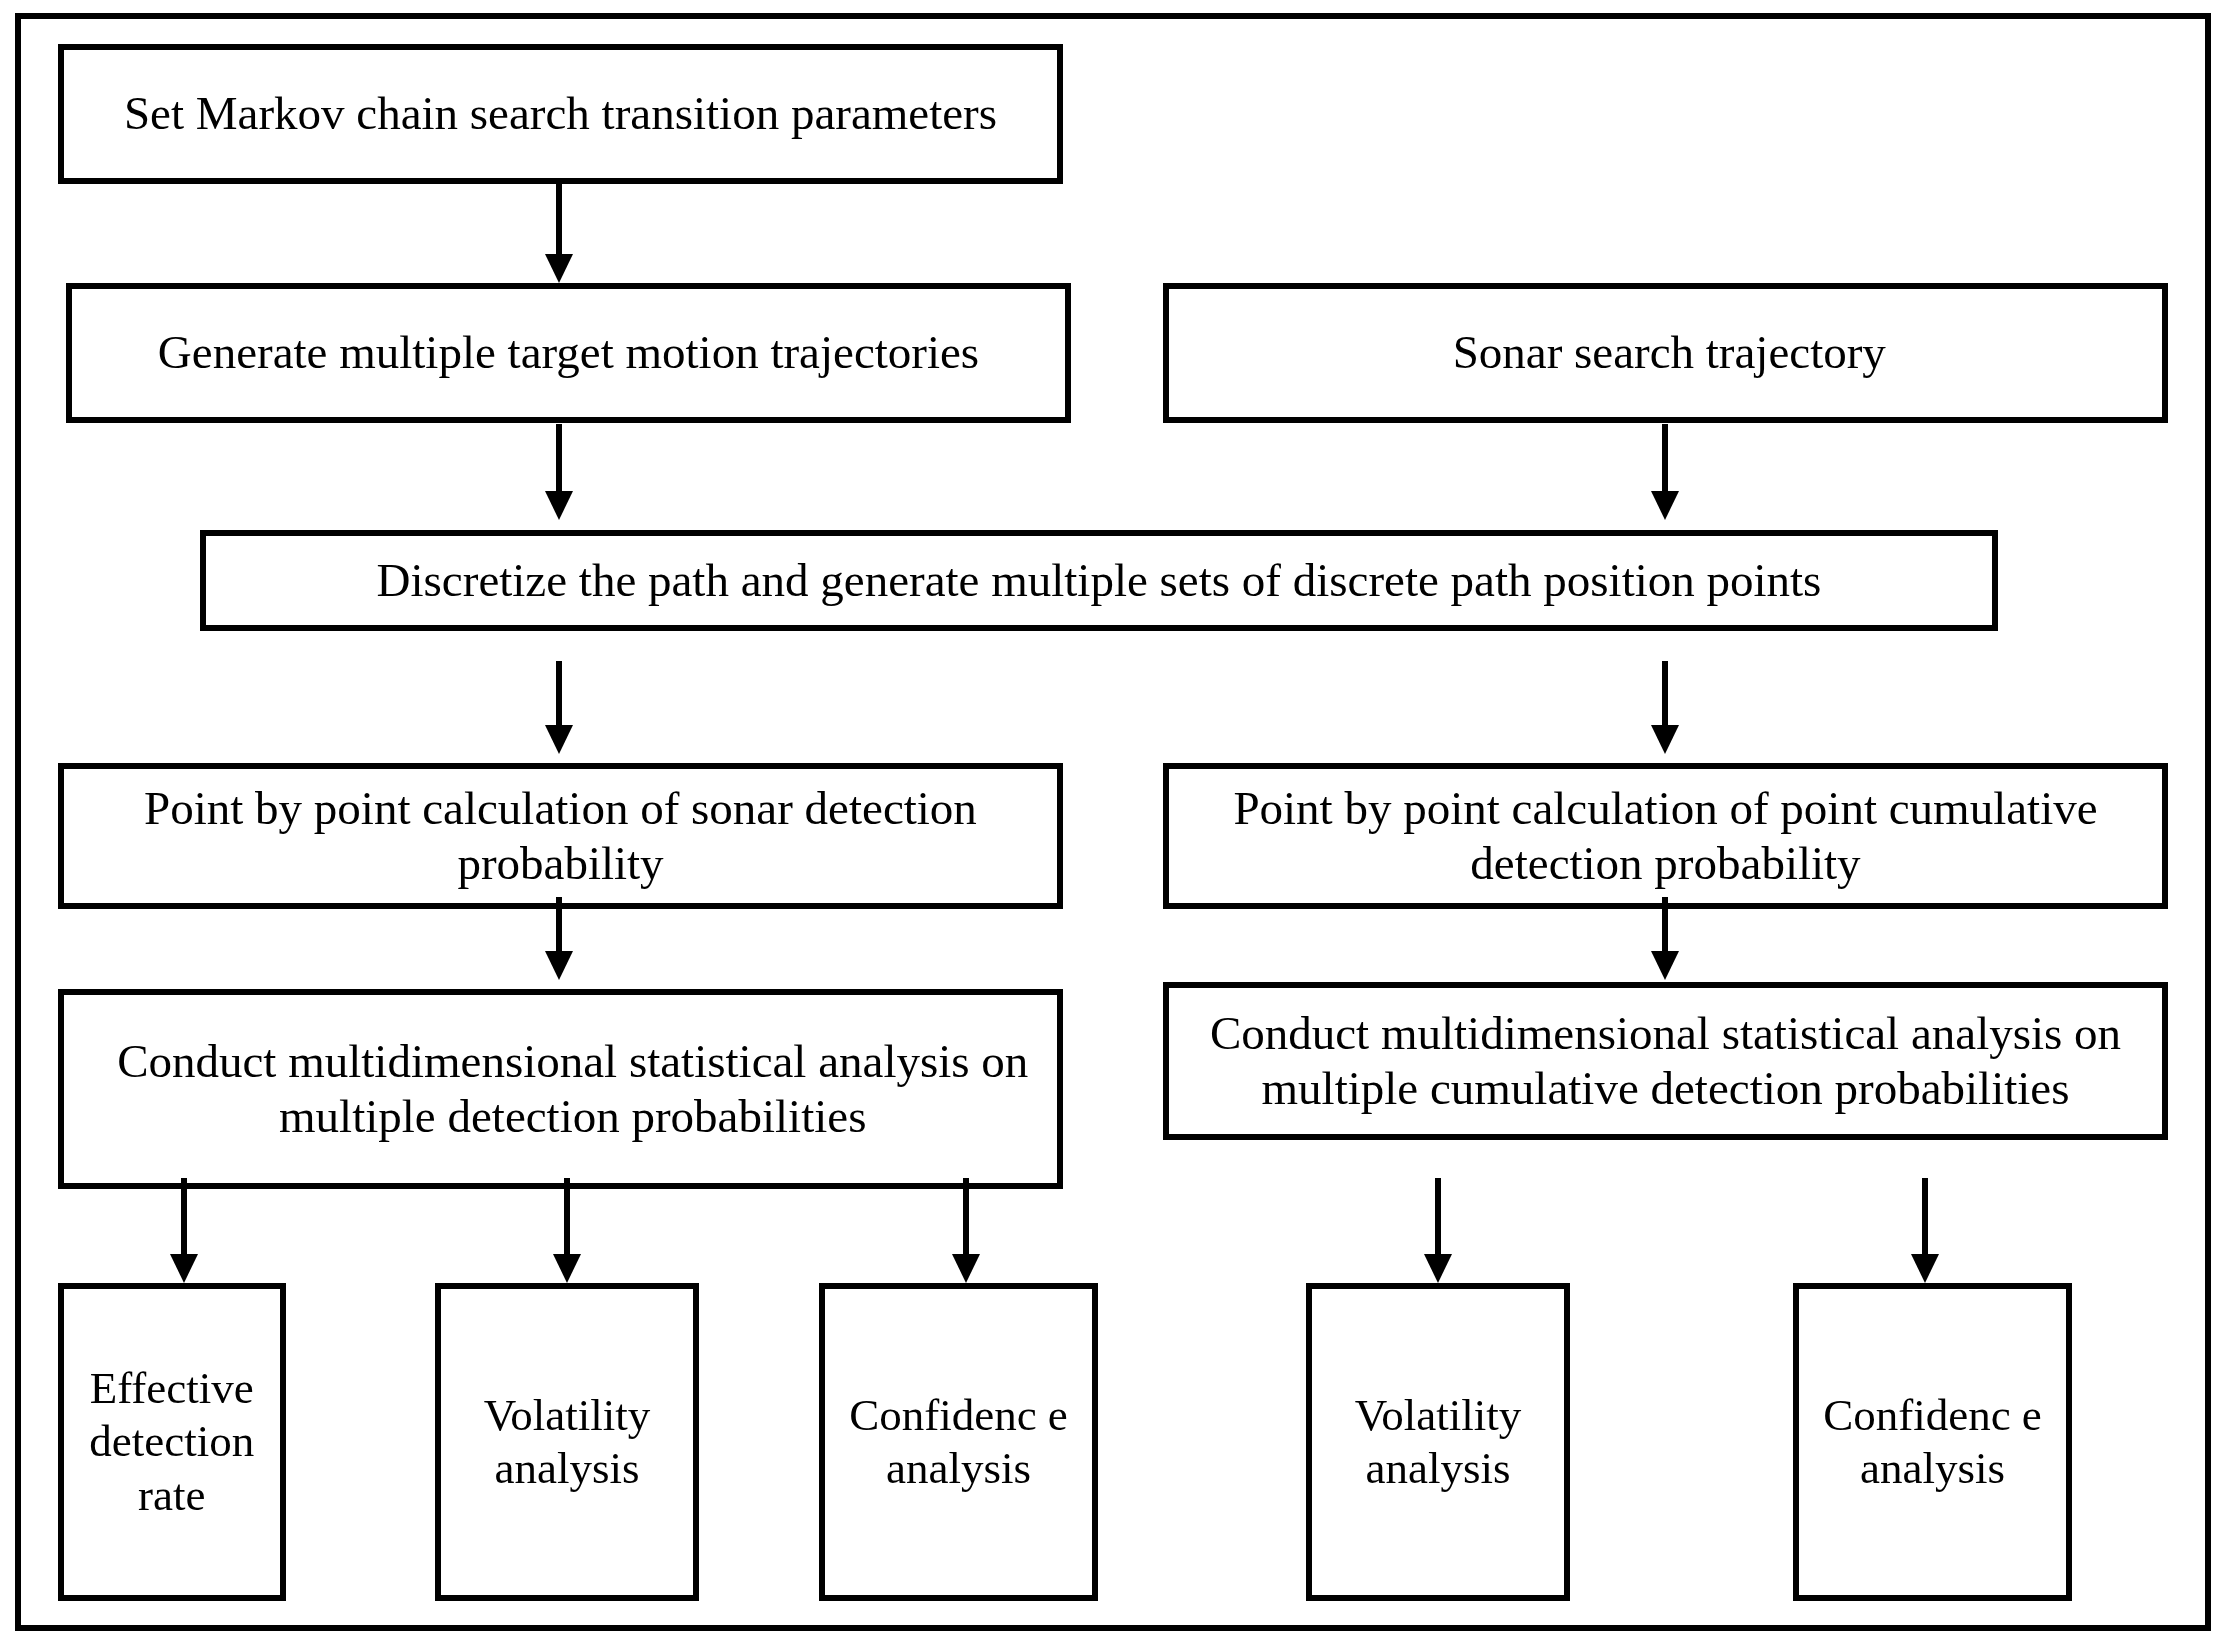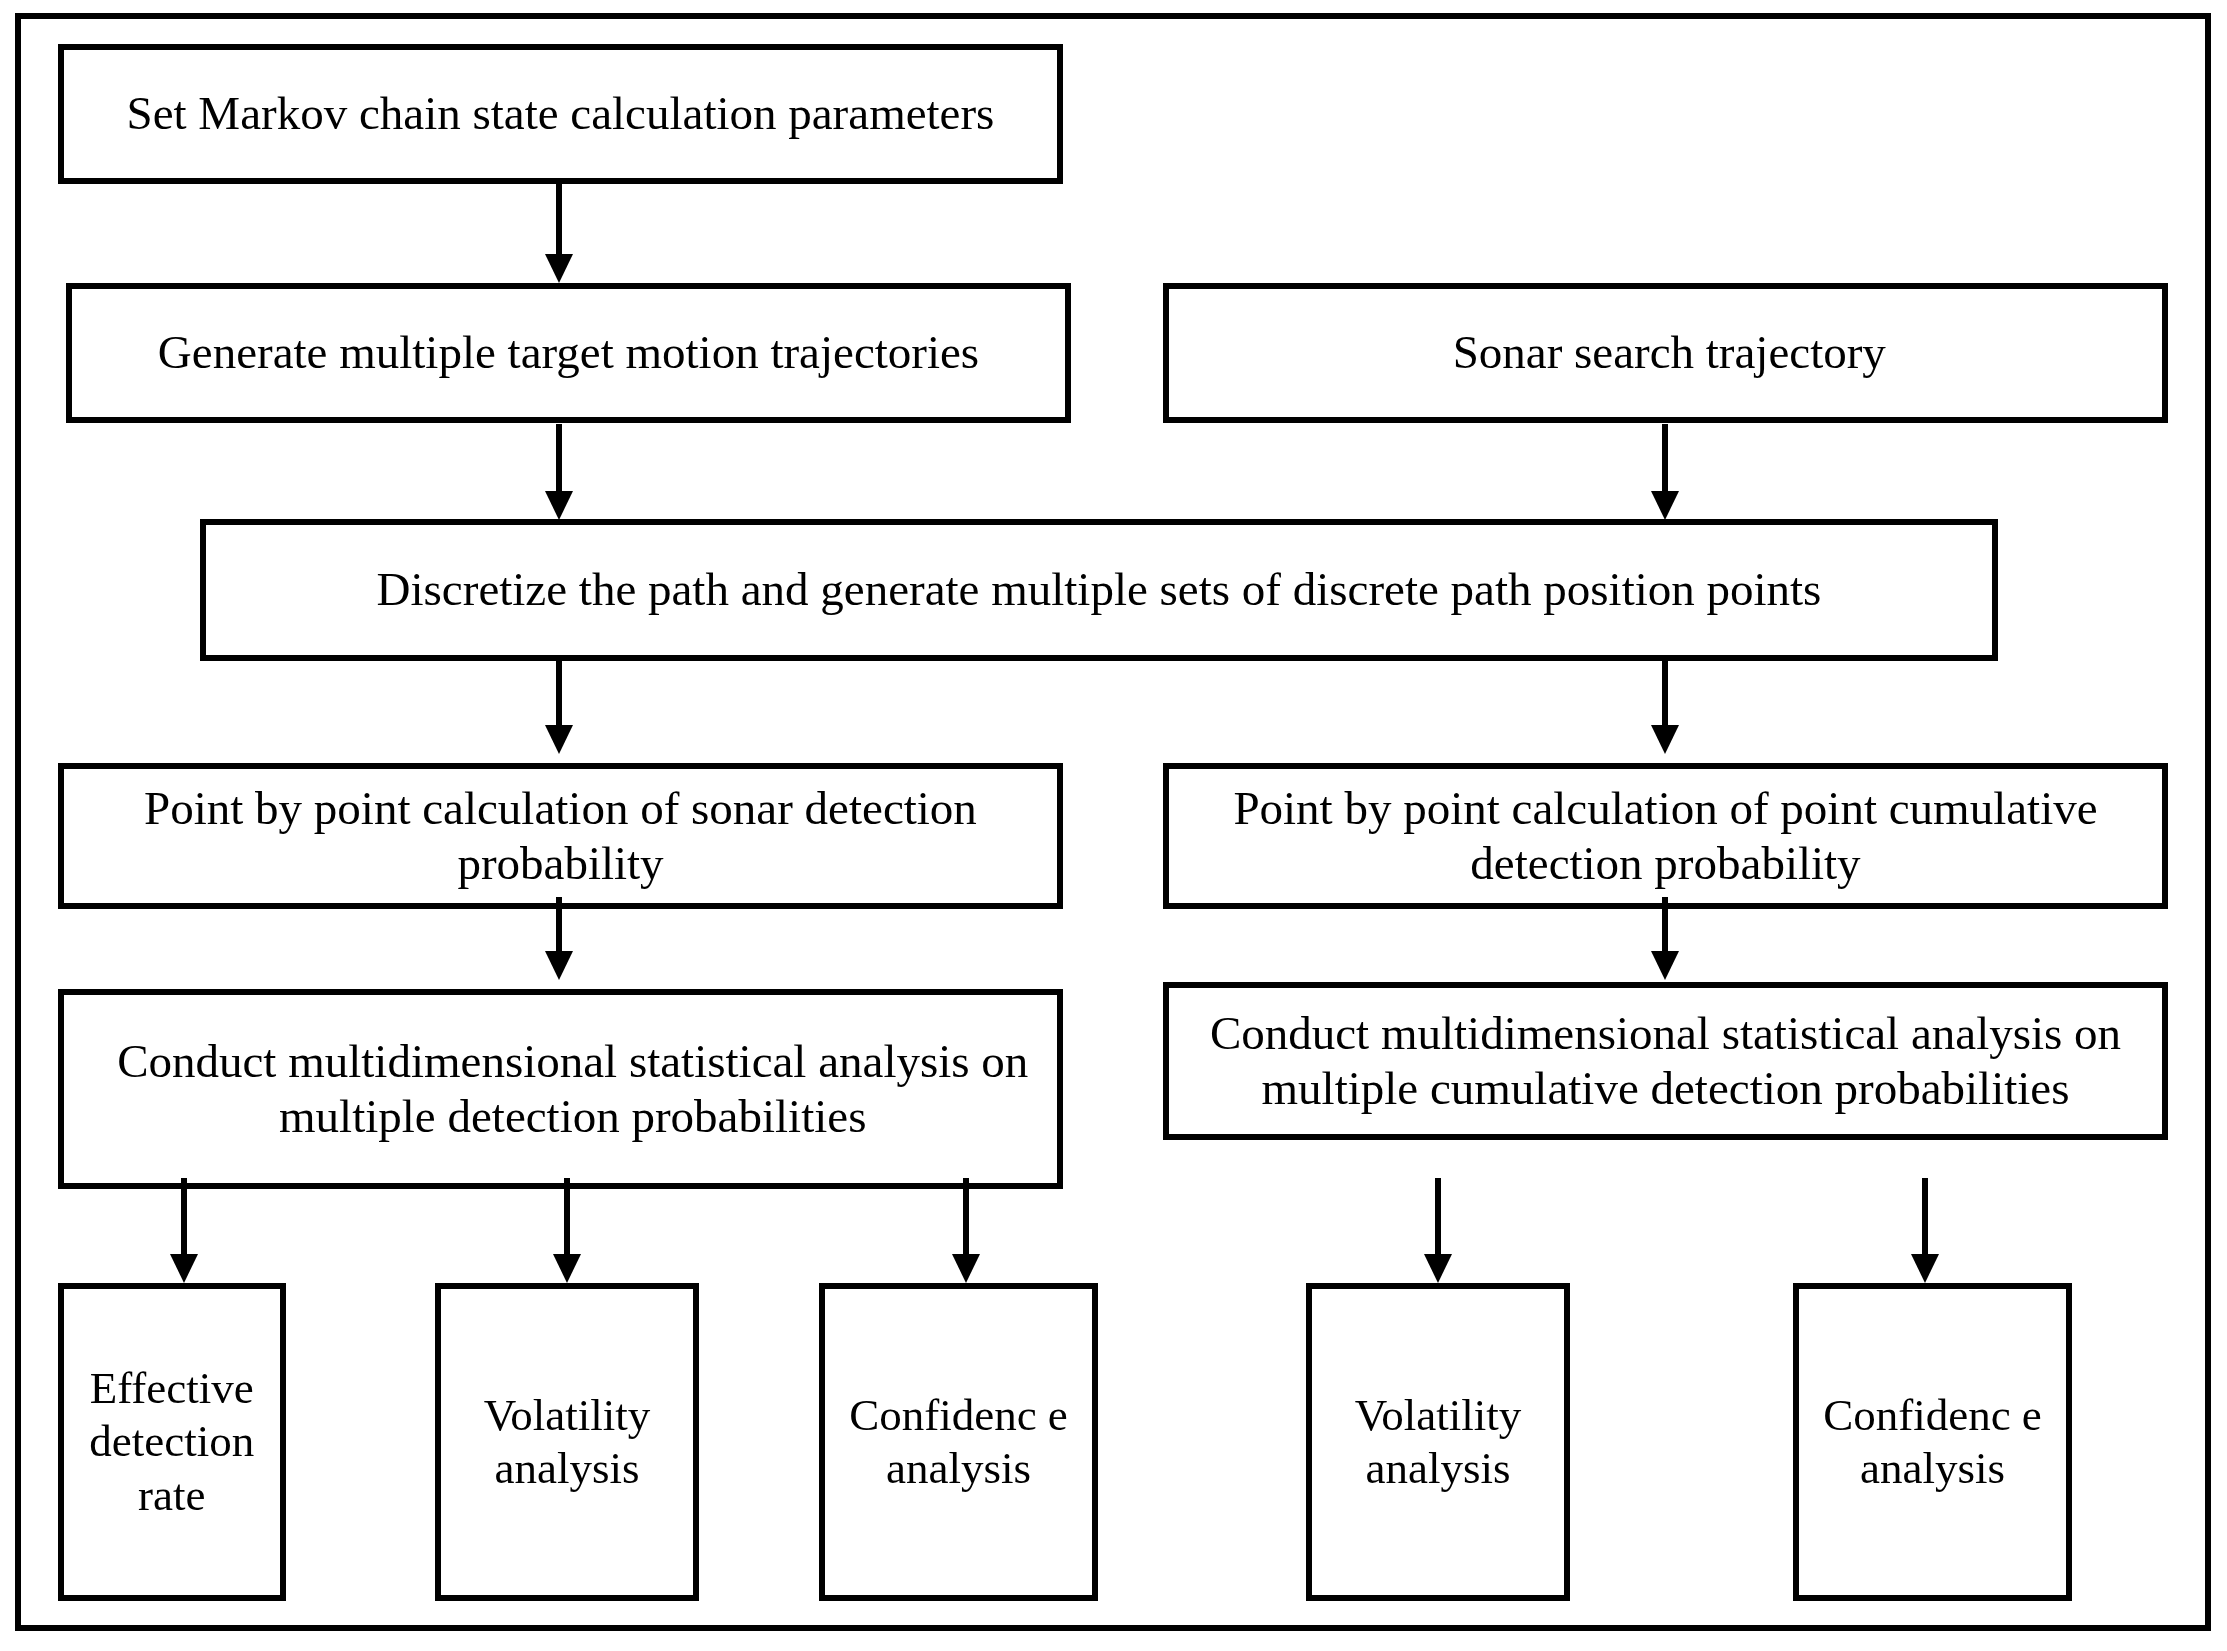--- a/index.html
+++ b/index.html
@@ -67,21 +67,21 @@
   }
 </style>
 </head>
 <body>
 
 <div id="canvas">
 
   <div class="frame" style="left:15px; top:12.7px; width:2196px; height:1618px;"></div>
 
   <div class="node fs-big" style="left:58px; top:44px; width:1005px; height:140px;">
-    <span class="label">Set Markov chain state calculation parameters</span>
+    <span class="label">Set Markov chain search transition parameters</span>
   </div>
 
   <div class="arrow" style="left:544px; top:184px; width:30px; height:99px;">
     <div class="shaft" style="height:70px;"></div>
     <div class="head"></div>
   </div>
 
   <div class="node fs-big" style="left:58px; top:283px; width:1005px; height:140px;margin-left:8px;">
     <span class="label">Generate multiple target motion trajectories</span>
   </div>
@@ -93,21 +93,21 @@
   <div class="arrow" style="left:544px; top:424px; width:30px; height:96px;">
     <div class="shaft" style="height:68px;"></div>
     <div class="head"></div>
   </div>
 
   <div class="arrow" style="left:1650px; top:424px; width:30px; height:96px;">
     <div class="shaft" style="height:68px;"></div>
     <div class="head"></div>
   </div>
 
-  <div class="node fs-big" style="left:200px; top:519px; width:1798px; height:142px;">
+  <div class="node fs-big" style="left:200px; top:530px; width:1798px; height:101px;">
     <span class="label">Discretize the path and generate multiple sets of discrete path position points</span>
   </div>
 
   <div class="arrow" style="left:544px; top:661px; width:30px; height:93px;">
     <div class="shaft" style="height:64px;"></div>
     <div class="head"></div>
   </div>
 
   <div class="arrow" style="left:1650px; top:661px; width:30px; height:93px;">
     <div class="shaft" style="height:64px;"></div>

